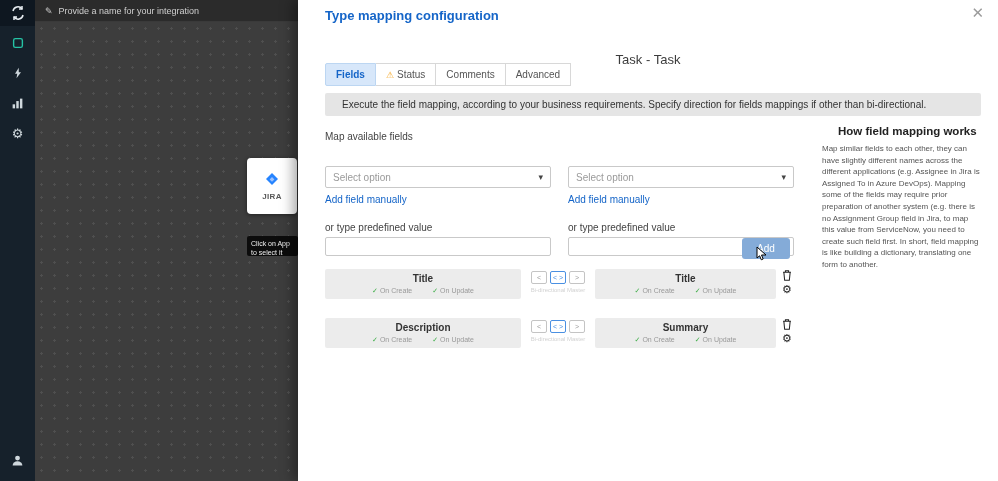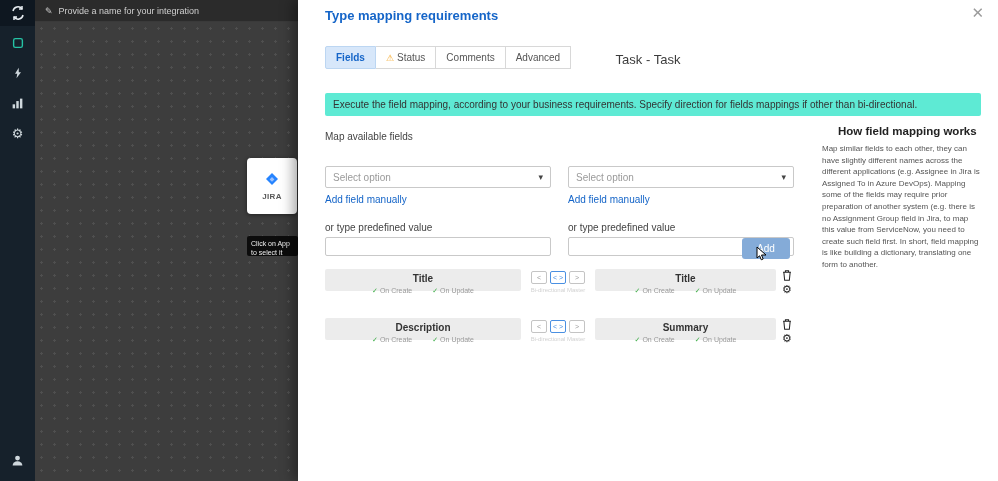--- a/index.html
+++ b/index.html
@@ -20,27 +20,27 @@
   .node { position:absolute; left:212px; top:136px; width:50px; height:56px; background:#fff; border-radius:4px; box-shadow:0 1px 4px rgba(0,0,0,.45); display:flex; flex-direction:column; align-items:center; justify-content:center; gap:4px; cursor:pointer; }
   .node-label { font-size:8px; color:#5a5a5a; font-weight:bold; letter-spacing:.3px; }
   .tooltip { position:absolute; left:212px; top:214px; width:51px; background:#0c0c0c; color:#efefef; font-size:7px; line-height:1.35; padding:3px 4px; border-radius:2px; overflow:hidden; height:20px; }
 
   
   .modal { position:absolute; left:298px; top:0; width:700px; height:481px; background:#fff; box-shadow:-5px 0 12px rgba(0,0,0,.35); }
   .m-title { position:absolute; left:27px; top:8px; font-size:13px; font-weight:bold; color:#1565c8; }
   .m-close { position:absolute; right:14px; top:4px; font-size:15px; color:#9b9b9b; cursor:pointer; }
   .m-sub { position:absolute; top:52px; left:0; width:100%; text-align:center; font-size:13px; color:#3c3c3c; font-weight:400; }
 
-  .tabs { position:absolute; left:27px; top:46px; display:flex; font-size:10px; }
+  .tabs { position:absolute; left:27px; top:63px; display:flex; font-size:10px; }
   .tab { padding:5px 10px; border:1px solid #d8d8d8; border-left-width:0; background:#fff; color:#555; display:flex; align-items:center; gap:3px; cursor:pointer; }
   .tab:first-child { border-left-width:1px; border-radius:2px 0 0 2px; }
   .tab.active { background:#d7e7fa; color:#1565c8; border-color:#bcd6f2; font-weight:600; }
   .warn { color:#f5a623; font-size:9px; }
 
-  .banner { position:absolute; left:27px; top:93px; width:656px; background:#5eead4; color:#333; font-size:10px; padding:6px 8px; border-radius:2px; }
+  .banner { position:absolute; left:27px; top:93px; width:656px; background:#e5e5e5; color:#333; font-size:10px; padding:6px 17px; border-radius:2px; }
 
   .map-label { position:absolute; left:27px; top:131px; font-size:10px; color:#444; }
   .fieldcol { position:absolute; top:166px; width:226px; }
   .fieldcol.left { left:27px; }
   .fieldcol.right { left:270px; }
   .select { height:22px; border:1px solid #c9c9c9; border-radius:2px; background:#fff; display:flex; align-items:center; justify-content:space-between; padding:0 7px; font-size:10px; color:#9a9a9a; cursor:pointer; }
   .select .chev { color:#444; font-size:9px; }
   .addlink { margin-top:6px; font-size:10px; color:#1565c8; cursor:pointer; }
   .orlabel { margin-top:17px; font-size:10px; color:#444; }
   .pinput { margin-top:4px; width:100%; height:19px; border:1px solid #c9c9c9; border-radius:2px; font-size:10px; padding:0 5px; }
@@ -48,21 +48,21 @@
   .help { position:absolute; left:524px; top:125px; width:160px; }
   .help-title { font-size:11.5px; color:#222; font-weight:600; margin-bottom:6px;padding-left:16px; }
   .help-body { font-size:8px; color:#555; line-height:1.45; }
 
   .add-btn { position:absolute; left:444px; top:238px; width:48px; height:21px; background:#84abd8; color:#fff; font-size:10px; border:none; border-radius:3px; display:flex; align-items:center; justify-content:center; cursor:pointer; }
   .cursor { position:absolute; left:458px; top:246px; z-index:5; pointer-events:none; }
 
   .mrow { position:absolute; left:27px; width:467px; height:32px; }
   .mrow.r1 { top:269px; }
   .mrow.r2 { top:306px;margin-top:12px; }
-  .mcard { position:absolute; top:0; height:22px; background:#ececec; border-radius:2px; text-align:center; padding-top:4px; }
+  .mcard { position:absolute; top:0; height:30px; background:#ececec; border-radius:2px; text-align:center; padding-top:4px; }
   .mcard.l { left:0; width:196px; }
   .mcard.r { left:270px; width:181px; }
   .mcard .lbl { font-size:10px; font-weight:bold; color:#333; }
   .flags { display:flex; justify-content:center; gap:20px; margin-top:3px; font-size:7px; color:#999; }
   .flags .ck { color:#3fae49; margin-right:2px; }
   .dir { position:absolute; left:196px; top:2px; width:74px; display:flex; flex-direction:column; align-items:center; }
   .dbtns { display:flex; gap:3px; }
   .dbtn { width:16px; height:13px; border:1px solid #c4c4c4; border-radius:2px; background:#fff; color:#9a9a9a; font-size:7px; display:flex; align-items:center; justify-content:center; cursor:pointer; padding:0; }
   .dbtn.active { border-color:#4a90e2; color:#4a90e2; }
   .dcaption { margin-top:3px; font-size:6px; color:#d2d2d2; white-space:nowrap; }
@@ -122,21 +122,21 @@
       <svg width="16" height="16" viewBox="0 0 16 16">
           <path d="M8 1l6 6-6 6-6-6z" fill="#2684ff"></path>
           <path d="M8 5l2.4 2.4L8 9.8 5.6 7.4z" fill="#9cc2ff"></path>
         </svg>
       <span class="node-label">JIRA</span>
     </div>
     <div class="tooltip">Click on App to select it</div>
   </div>
 
   <div class="modal">
-    <div class="m-title">Type mapping requirements</div>
+    <div class="m-title">Type mapping configuration</div>
     <div class="m-close">✕</div>
     <div class="m-sub">Task - Task</div>
 
     <div class="tabs">
       <div class="tab active">
         <span>Fields</span>
       </div>
       <div class="tab">
         <span class="warn">⚠</span>
         <span>Status</span>

